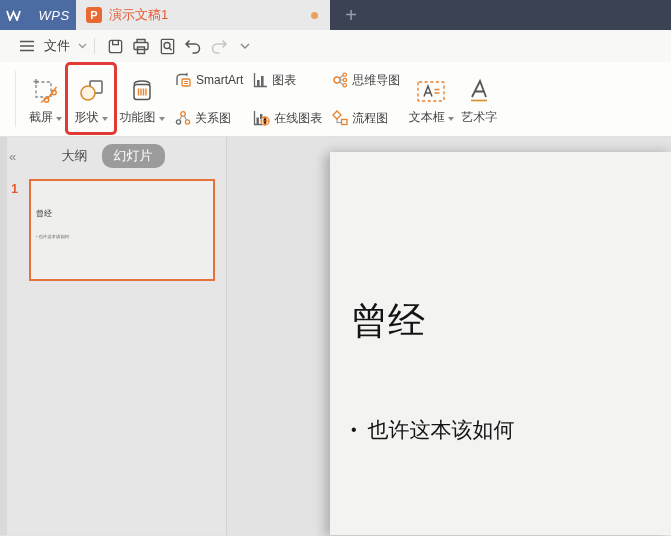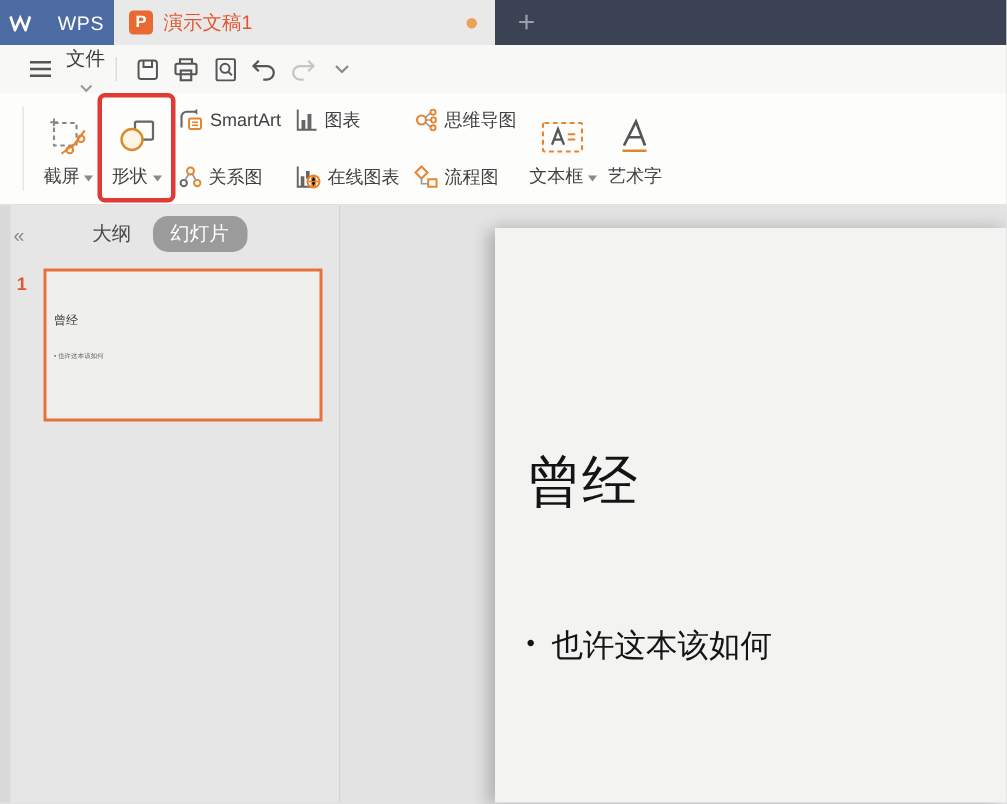--- a/index.html
+++ b/index.html
@@ -4,32 +4,32 @@
 <style>
   * { box-sizing: border-box; margin: 0; padding: 0; }
   html,body { width:671px; height:536px; }
   body {
     font-family:"Liberation Sans","DejaVu Sans",sans-serif;
     overflow:hidden; background:#e3e3e3; position:relative;
   }
   
   .titlebar { height:30px; background:#3a4253; display:flex; align-items:stretch; }
   .logo { width:76px; background:#4d6ba3; color:#fff; display:flex; align-items:center;
-          justify-content:center; gap:17px; font-size:13px; letter-spacing:.5px; cursor:pointer; }
+          justify-content:center; gap:17px; font-size:13px; letter-spacing:.5px; cursor:pointer;font-style:italic; }
   .doc-tab { width:254px; background:#e9e9e9; display:flex; align-items:center;
              padding:0 10px; gap:7px; cursor:pointer; }
   .doc-icon { width:16px; height:16px; background:#e86a32; border-radius:3px; color:#fff;
               font-size:11px; font-weight:bold; display:flex; align-items:center; justify-content:center; }
   .doc-title { color:#e4572e; font-size:13px; flex:1; white-space:nowrap; overflow:hidden; }
   .unsaved-dot { width:7px; height:7px; border-radius:50%; background:#eca15b; margin-right:2px; }
   .newtab { width:42px; color:#9aa0ab; font-size:20px; display:flex; align-items:center;
             justify-content:center; cursor:pointer; }
   
   .menubar { height:32px; background:#f8f8f7; display:flex; align-items:center; padding:0 12px 0 14px; }
-  .mb-item { display:flex; align-items:center; gap:8px; color:#3c3c3c; font-size:13px; cursor:pointer;flex-direction:column; }
+  .mb-item { display:flex; align-items:center; gap:8px; color:#3c3c3c; font-size:13px; cursor:pointer; }
   .mb-icon-btn { width:26px; height:22px; display:flex; align-items:center; justify-content:center; cursor:pointer; }
   .mb-sep { width:1px; height:16px; background:#ddd; margin:0 7px; }
   .menu-tabs { display:flex; align-items:center; gap:24px; margin-left:auto; white-space:nowrap; }
   .menu-tab { font-size:13px; color:#3c3c3c; cursor:pointer; }
   .menu-tab.active { background:#e8742c; color:#fff; border-radius:12px; padding:3px 13px; }
   
   .ribbon { height:75px; background:#fdfdfc; border-bottom:1px solid #e1e1e1;
             display:flex; align-items:center; padding:0 2px 0 8px; overflow:hidden; }
   .big-btn { display:flex; flex-direction:column; align-items:center; justify-content:center;
              height:66px; cursor:pointer; flex:0 0 auto; }
@@ -168,20 +168,33 @@
           </svg>
       </span>
       <span class="lbl">
           <span>形状</span>
           <span class="caret"></span>
         </span>
     </div>
     <div class="hl-box"></div>
   </div>
 
+  <div class="big-btn w56">
+    <span class="ic">
+      <svg width="28" height="26" viewBox="0 0 28 26">
+          <path d="M6 6.5C6 4 8 3 14 3s8 1 8 3.5" stroke="#555" stroke-width="1.5" fill="none"></path>
+          <rect x="6" y="6.5" width="16" height="15" rx="2.5" stroke="#555" stroke-width="1.5" fill="none"></rect>
+          <path d="M10.5 10.5v7M13 10.5v7M15.5 10.5v7M18 10.5v7" stroke="#e8832e" stroke-width="1.4"></path>
+        </svg>
+    </span>
+    <span class="lbl">
+        <span>功能图</span>
+        <span class="caret"></span>
+      </span>
+  </div>
 
   <div class="small-col">
     <div class="small-btn">
       <svg width="17" height="16" viewBox="0 0 17 16">
           <path d="M2 13V6a3.5 3.5 0 013.5-3.5H12" stroke="#666" stroke-width="1.4" fill="none"></path>
           <path d="M10 2.5l2.5-2v4z" fill="#666"></path>
           <rect x="7" y="7" width="8" height="7" rx="1" stroke="#e8832e" stroke-width="1.3" fill="none"></rect>
           <path d="M9 9.5h4M9 11.5h4" stroke="#e8832e" stroke-width="1.1"></path>
         </svg>
       <span>SmartArt</span>

